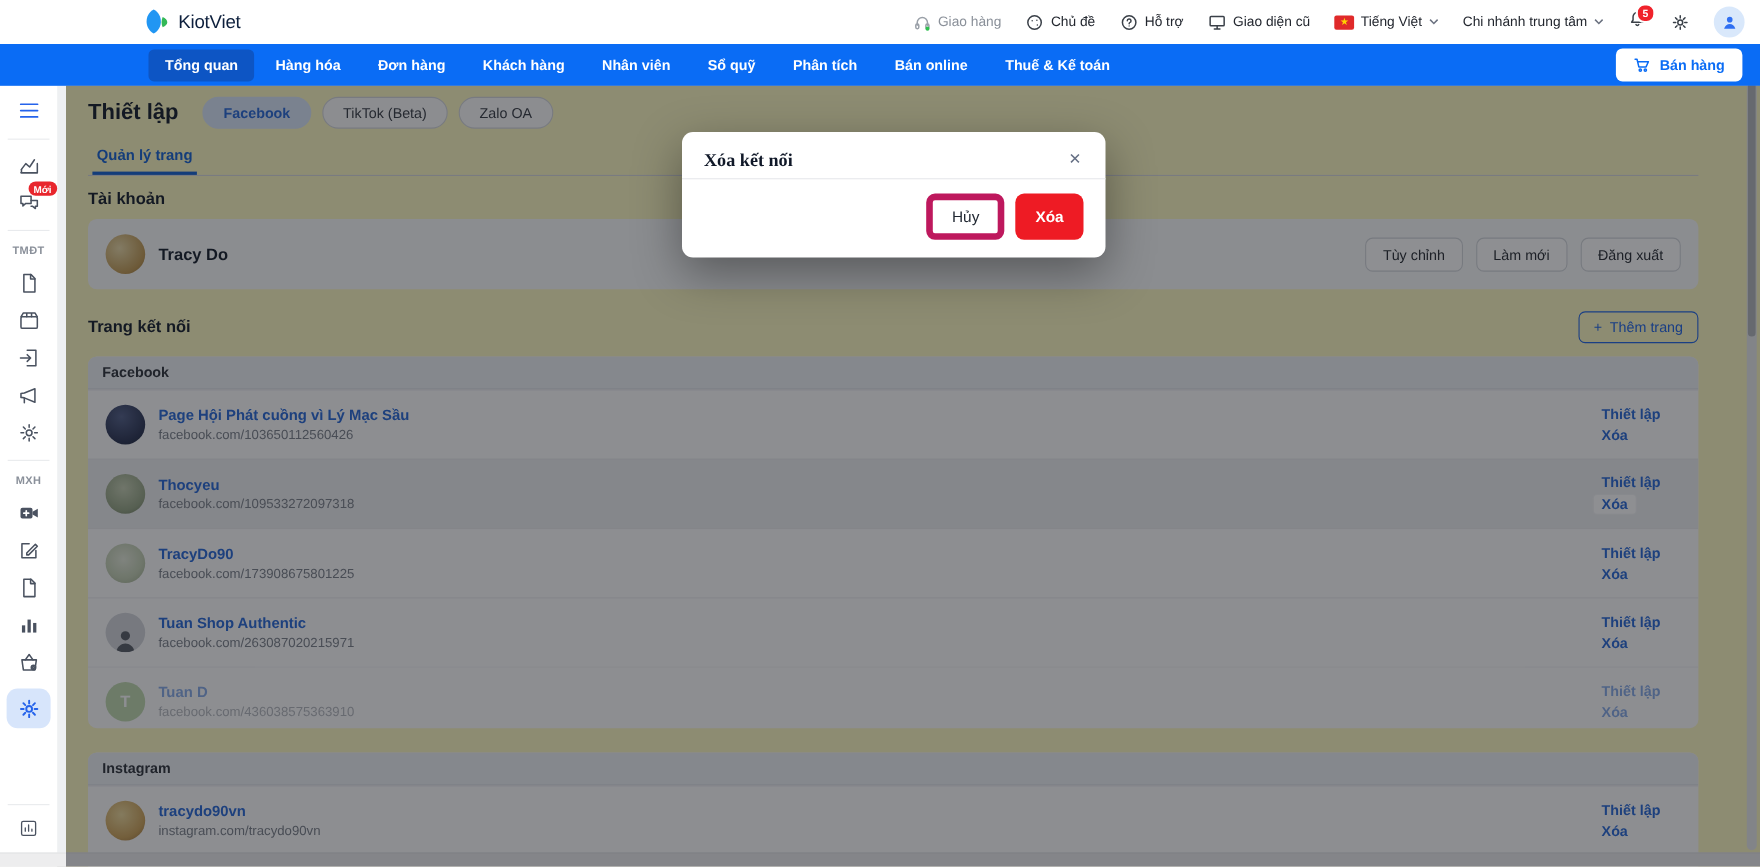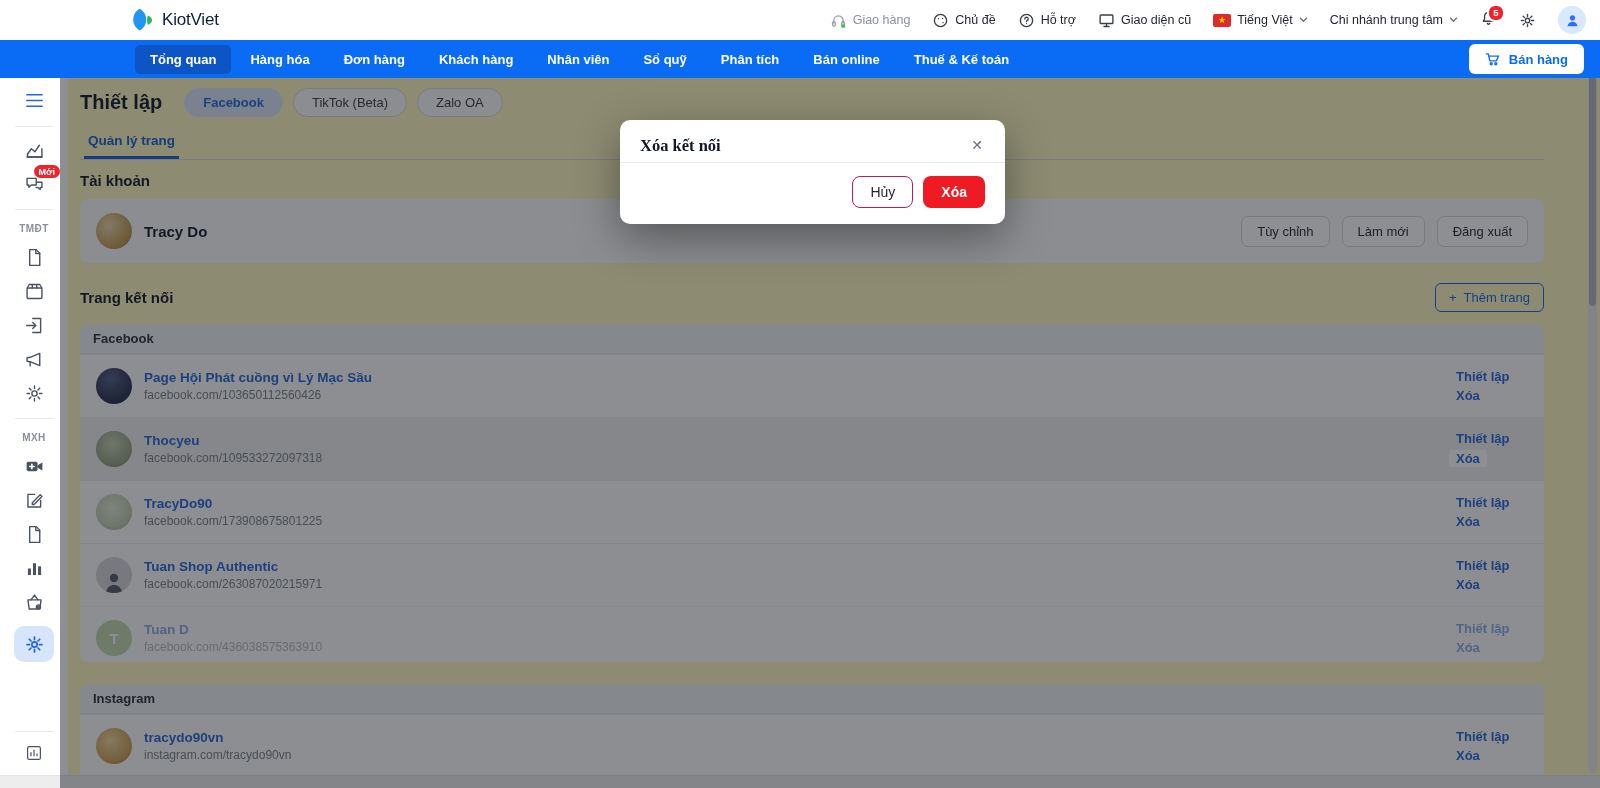--- a/index.html
+++ b/index.html
@@ -22,21 +22,21 @@
   .user-chip { width: 28px; height: 28px; border-radius: 50%; background: #d9e8fb; display: flex; align-items: center; justify-content: center; cursor: pointer; }
 
   
   .navbar { position: absolute; top: 40px; left: 0; right: 0; height: 38px; background: #0a6cf5; display: flex; align-items: center; z-index: 30; padding: 0 16px 0 135px; gap: 4px; }
   .nav-item { color: #fff; font-size: 13px; font-weight: 700; padding: 7px 15px; border-radius: 5px; cursor: pointer; white-space: nowrap; }
   .nav-item.active { background: #0d55c4; }
   .sell-btn { margin-left: auto; background: #fff; color: #0a6cf5; font-size: 13px; font-weight: 700; border: none; border-radius: 6px; padding: 7px 16px; display: flex; align-items: center; gap: 8px; cursor: pointer; }
   .cart-ico { width: 16px; height: 16px; stroke: #0a6cf5; fill: none; stroke-width: 1.9; stroke-linecap: round; stroke-linejoin: round; }
 
   
-  .sidebar { position: absolute; top: 78px; left: 0; bottom: 0; width: 68px; background: #fff; z-index: 25; display: flex; flex-direction: column; align-items: center; }
+  .sidebar { position: absolute; top: 78px; left: 0; bottom: 0; width: 52px; background: #fff; z-index: 25; display: flex; flex-direction: column; align-items: center; }
   .sic { width: 21px; height: 21px; stroke: #4a5260; fill: none; stroke-width: 1.6; stroke-linecap: round; stroke-linejoin: round; }
   .side-btn { position: relative; margin-top: 13px; cursor: pointer; display: flex; align-items: center; justify-content: center; }
   .side-divider { width: 38px; height: 1px; background: #e8eaed; margin-top: 14px; }
   .side-label { margin-top: 13px; font-size: 10px; font-weight: 700; color: #8a909a; letter-spacing: .4px; }
   .hamburger { margin-top: 11px; }
   .hamburger .sic { stroke: #2563eb; width: 23px; height: 23px; }
   .moi-badge { position: absolute; top: -9px; left: 10px; background: #e8262d; color: #fff; font-size: 9px; font-weight: 700; padding: 1.5px 5px; border-radius: 8px; }
   .active-chip { margin-top: 13px; width: 40px; height: 36px; background: #d7e5fb; border-radius: 10px; display: flex; align-items: center; justify-content: center; cursor: pointer; }
   .active-chip .sic { stroke: #2563eb; stroke-width: 2; }
   .side-bottom { margin-top: auto; display: flex; flex-direction: column; align-items: center; width: 100%; }
@@ -90,21 +90,21 @@
 
   
   .dim { position: absolute; top: 78px; left: 60px; right: 0; bottom: 0; background: rgba(14,17,23,.47); z-index: 40; }
   .modal { position: absolute; left: 620px; top: 120px; width: 385px; background: #fff; border-radius: 10px; box-shadow: 0 14px 44px rgba(0,0,0,.38); z-index: 50; }
   .modal-head { display: flex; align-items: center; justify-content: space-between; padding: 16px 20px 6px; font-family: Liberation Serif, serif; }
   .modal-title { font-size: 16.5px; font-weight: 700; color: #101828; }
   .modal-close { font-size: 14px; color: #667085; cursor: pointer; line-height: 1; padding: 2px; }
   .modal-body { padding: 12px 20px 18px; font-size: 13.5px; color: #333b46; line-height: 1.5; }
   .modal-body p + p { margin-top: 12px; }
   .modal-footer { border-top: 1px solid #e6e8eb; padding: 13px 20px 16px; display: flex; justify-content: flex-end; gap: 10px; }
-  .btn-cancel { background: #fff; border: 1px solid #be185d; border-radius: 8px; padding: 7px 17px; font-size: 14px; color: #1f2630; cursor: pointer; }
+  .btn-cancel { background: #fff; border: 6px solid #be185d; border-radius: 8px; padding: 7px 17px; font-size: 14px; color: #1f2630; cursor: pointer; }
   .btn-danger { background: #ee1b24; border: none; border-radius: 8px; padding: 7px 18px; font-size: 14px; font-weight: 700; color: #fff; cursor: pointer; }
 </style>
 </head>
 <body>
 
 <div class="topbar">
   <div class="logo">
     <svg width="26" height="26" viewBox="0 0 32 32">
       <path fill="#2196f3" d="M12 2c5.5 3 8 8.2 8 13.5S17.5 26 12 29C6.5 26 4 21 4 15.5S6.5 5 12 2z"></path>
       <path fill="#33b857" d="M22 10.5c3.2 1.4 5.2 3.6 5.2 5.7 0 2.1-2 4.3-5.2 5.7-1.6-3.6-1.6-7.8 0-11.4z"></path>

